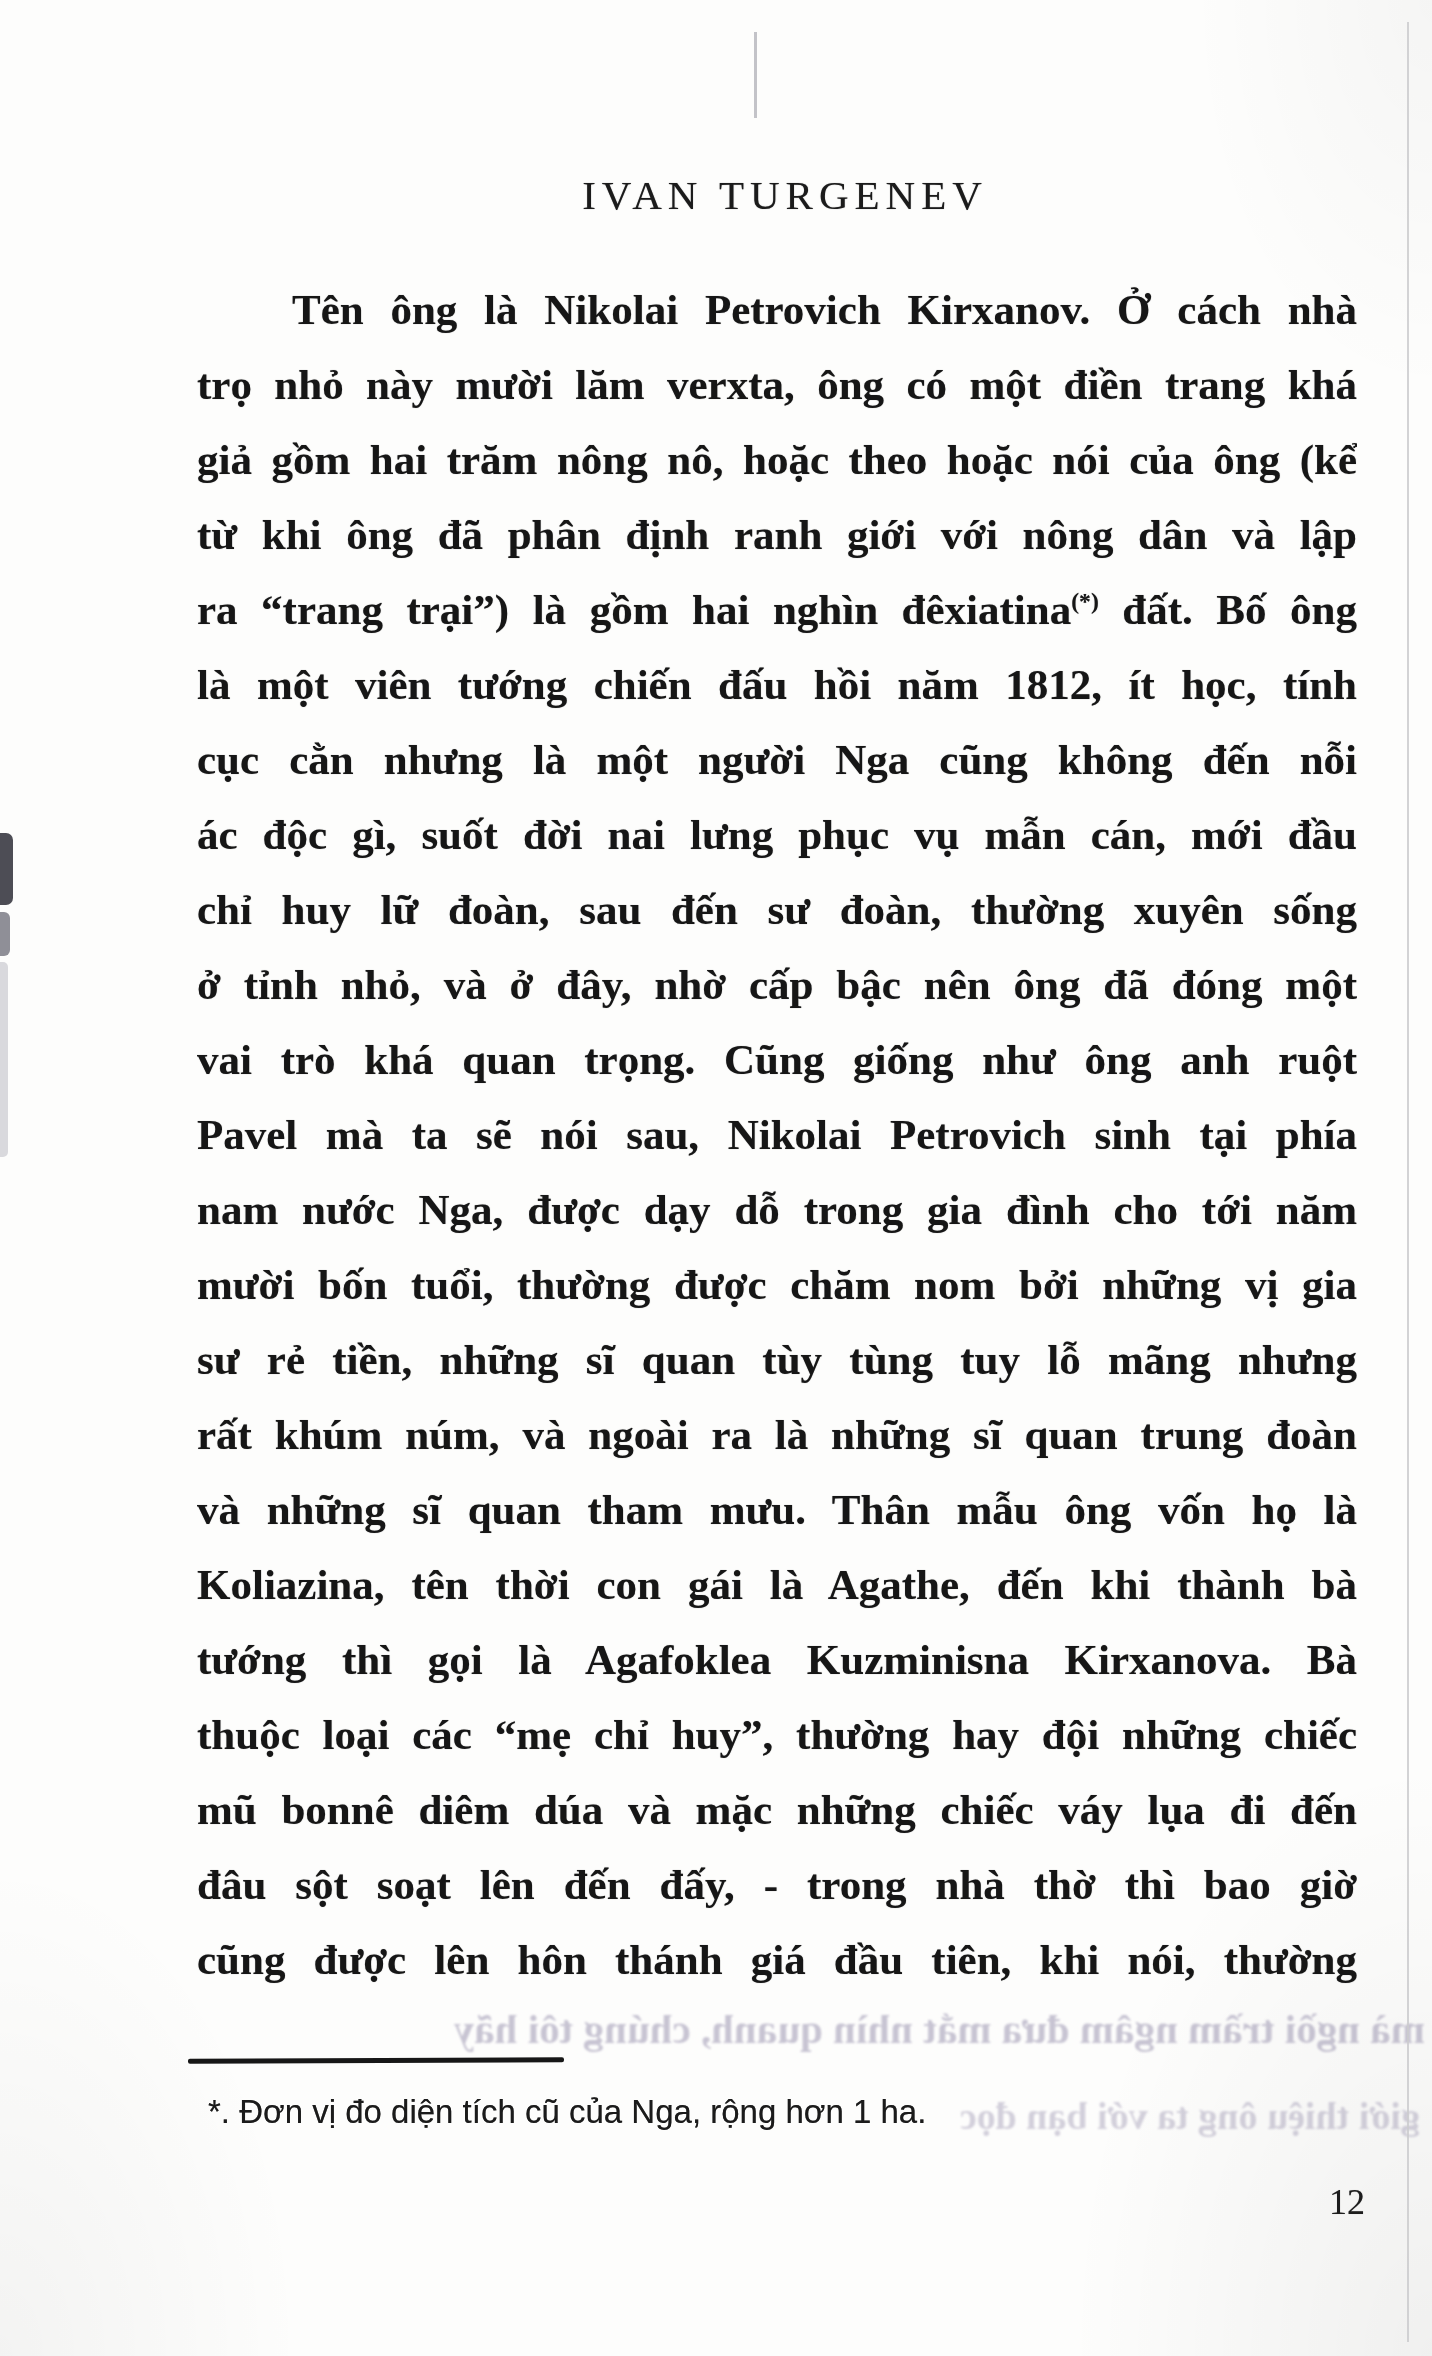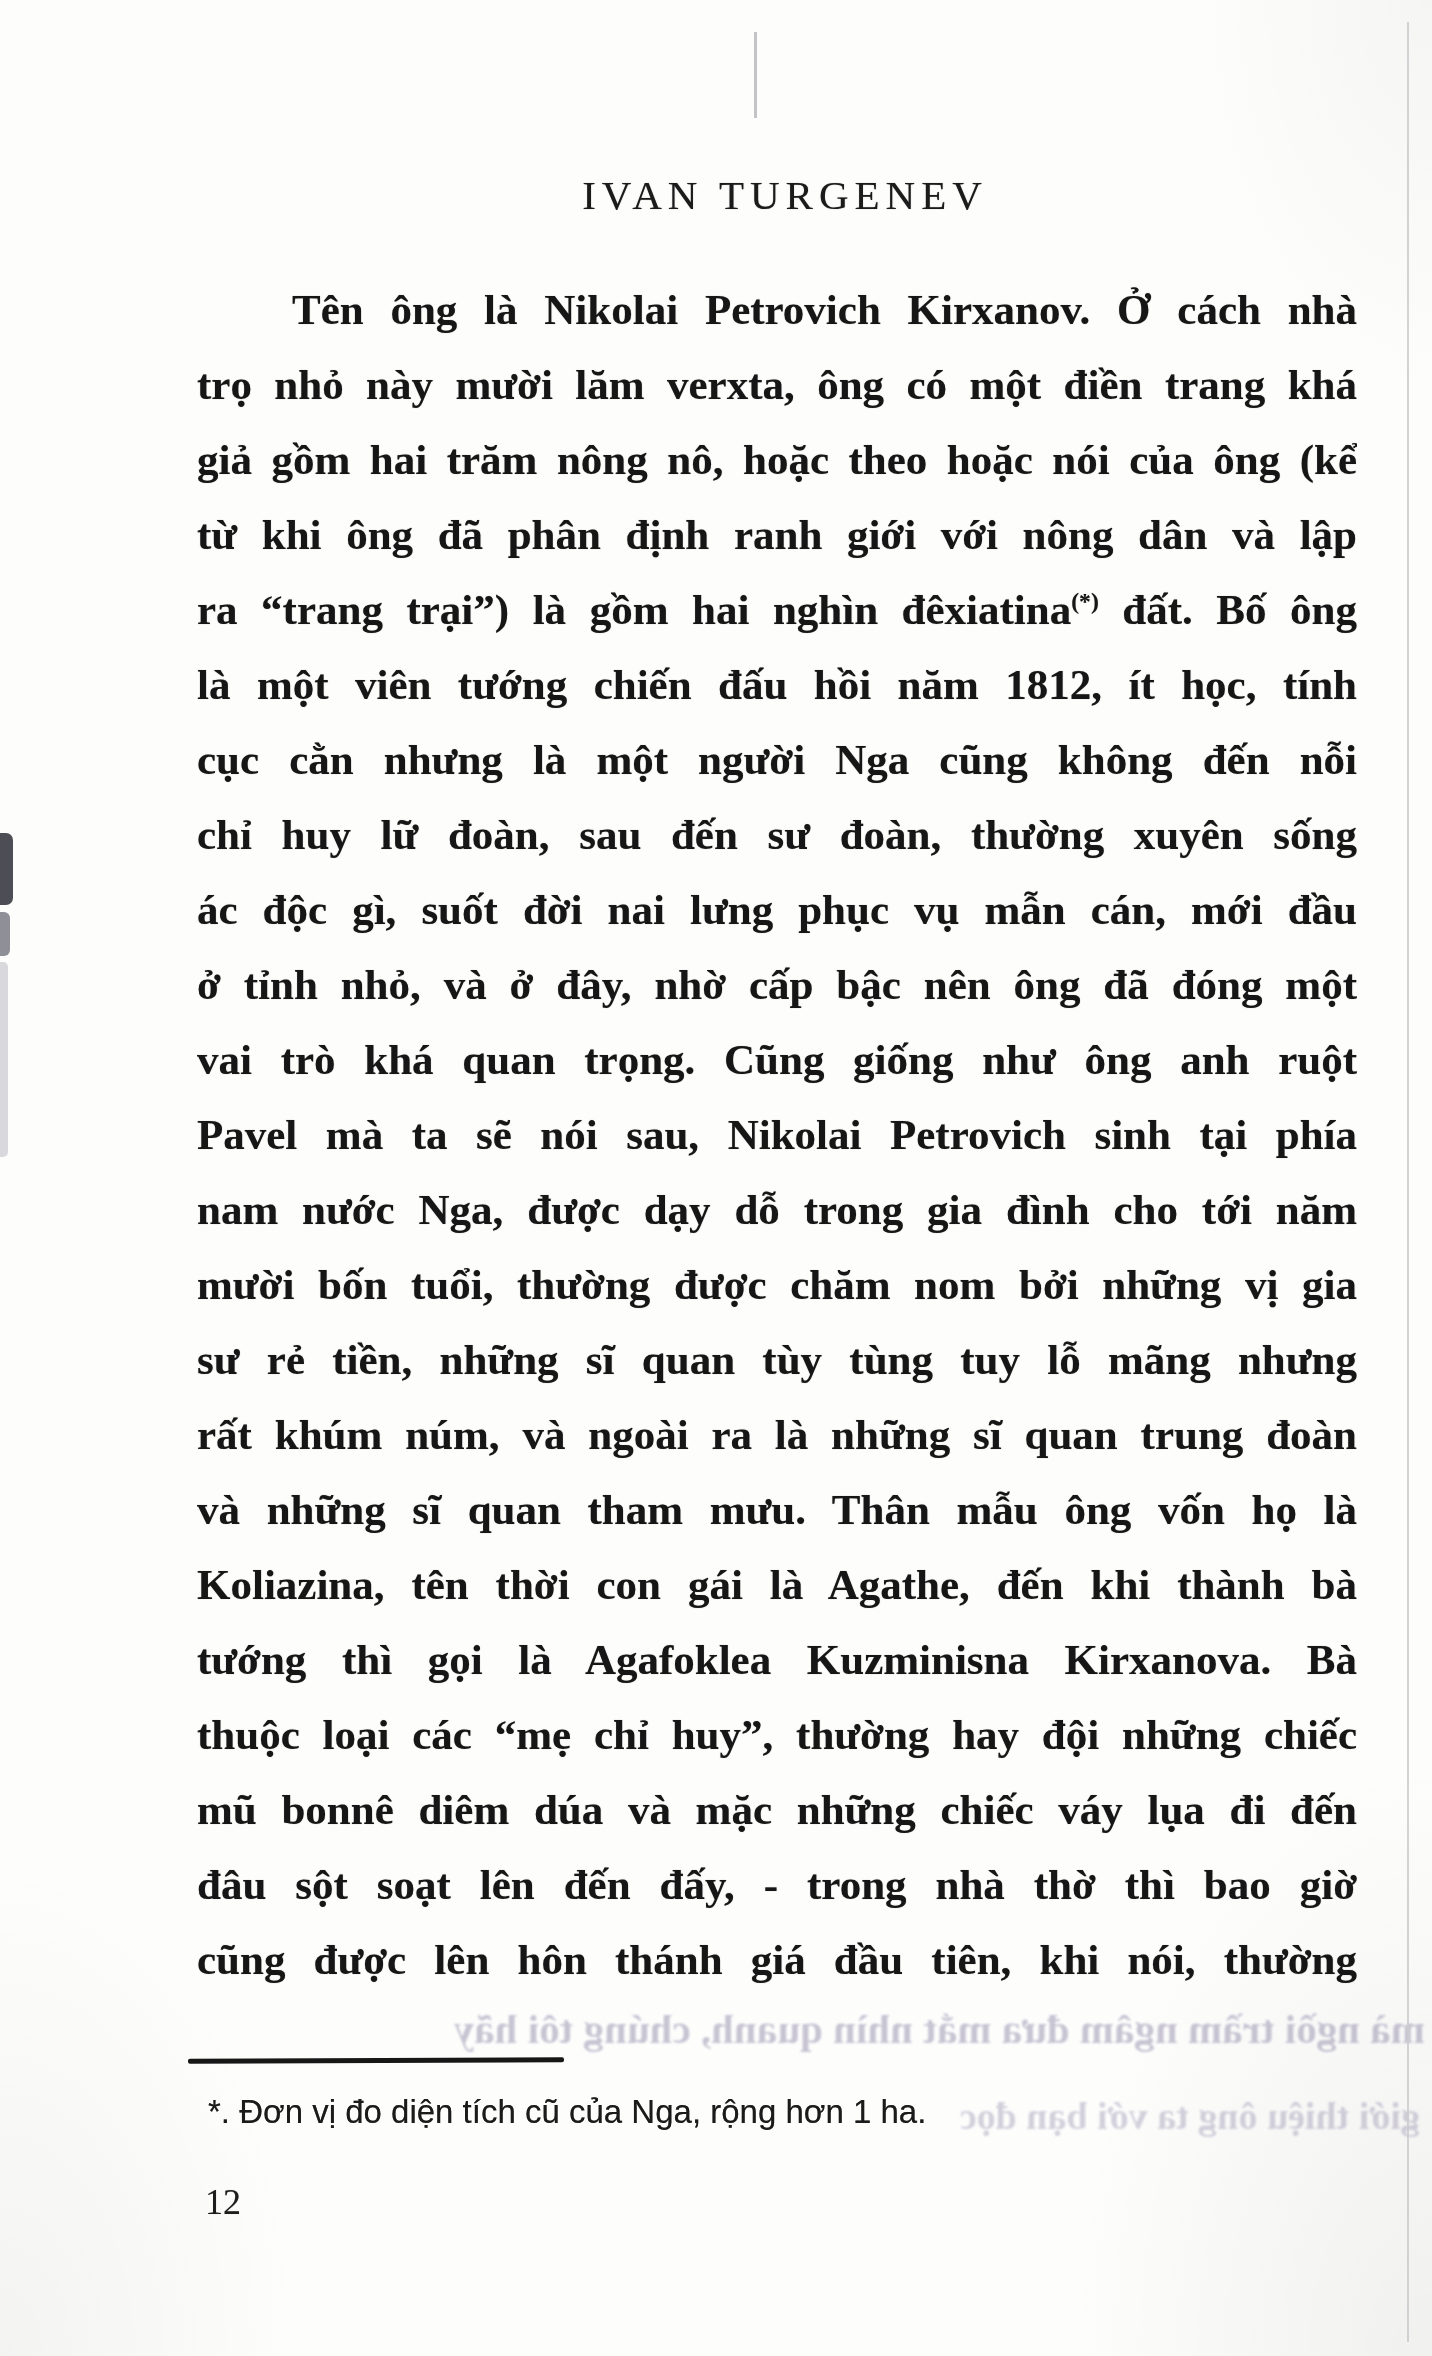--- a/index.html
+++ b/index.html
@@ -66,21 +66,21 @@
   }
   .footnote{
     position:absolute;top:2086px;left:208px;width:1100px;
     font-family:"Liberation Sans","DejaVu Sans",sans-serif;
     font-size:33px;line-height:52px;
     color:#1b1b1b;
     text-shadow:0 0 0.6px rgba(0,0,0,0.55);
   }
   .page-number{
     position:absolute;top:2180px;left:205px;width:1160px;
-    text-align:left;
+    text-align:right;
     font-size:36px;line-height:44px;
     color:#1d1d1d;
     text-shadow:0 0 0.7px rgba(0,0,0,0.4);
   }
   
   .edge-right-line{
     position:absolute;left:1407px;top:22px;width:2px;height:2320px;
     background:#cbcbce;opacity:0.85;
   }
   .tick-top{
@@ -108,22 +108,22 @@
   <div class="running-header">IVAN TURGENEV</div>
 
   <div class="body-text">
     <div class="bline indent">Tên ông là Nikolai Petrovich Kirxanov. Ở cách nhà</div>
     <div class="bline">trọ nhỏ này mười lăm verxta, ông có một điền trang khá</div>
     <div class="bline">giả gồm hai trăm nông nô, hoặc theo hoặc nói của ông (kể</div>
     <div class="bline">từ khi ông đã phân định ranh giới với nông dân và lập</div>
     <div class="bline">ra “trang trại”) là gồm hai nghìn đêxiatina<sup class="fnref">(*)</sup> đất. Bố ông</div>
     <div class="bline">là một viên tướng chiến đấu hồi năm 1812, ít học, tính</div>
     <div class="bline">cục cằn nhưng là một người Nga cũng không đến nỗi</div>
+    <div class="bline">ác độc gì, suốt đời nai lưng phục vụ mẫn cán, mới đầu</div>
     <div class="bline">chỉ huy lữ đoàn, sau đến sư đoàn, thường xuyên sống</div>
-    <div class="bline">ác độc gì, suốt đời nai lưng phục vụ mẫn cán, mới đầu</div>
     <div class="bline">ở tỉnh nhỏ, và ở đây, nhờ cấp bậc nên ông đã đóng một</div>
     <div class="bline">vai trò khá quan trọng. Cũng giống như ông anh ruột</div>
     <div class="bline">Pavel mà ta sẽ nói sau, Nikolai Petrovich sinh tại phía</div>
     <div class="bline">nam nước Nga, được dạy dỗ trong gia đình cho tới năm</div>
     <div class="bline">mười bốn tuổi, thường được chăm nom bởi những vị gia</div>
     <div class="bline">sư rẻ tiền, những sĩ quan tùy tùng tuy lỗ mãng nhưng</div>
     <div class="bline">rất khúm núm, và ngoài ra là những sĩ quan trung đoàn</div>
     <div class="bline">và những sĩ quan tham mưu. Thân mẫu ông vốn họ là</div>
     <div class="bline">Koliazina, tên thời con gái là Agathe, đến khi thành bà</div>
     <div class="bline">tướng thì gọi là Agafoklea Kuzminisna Kirxanova. Bà</div>

